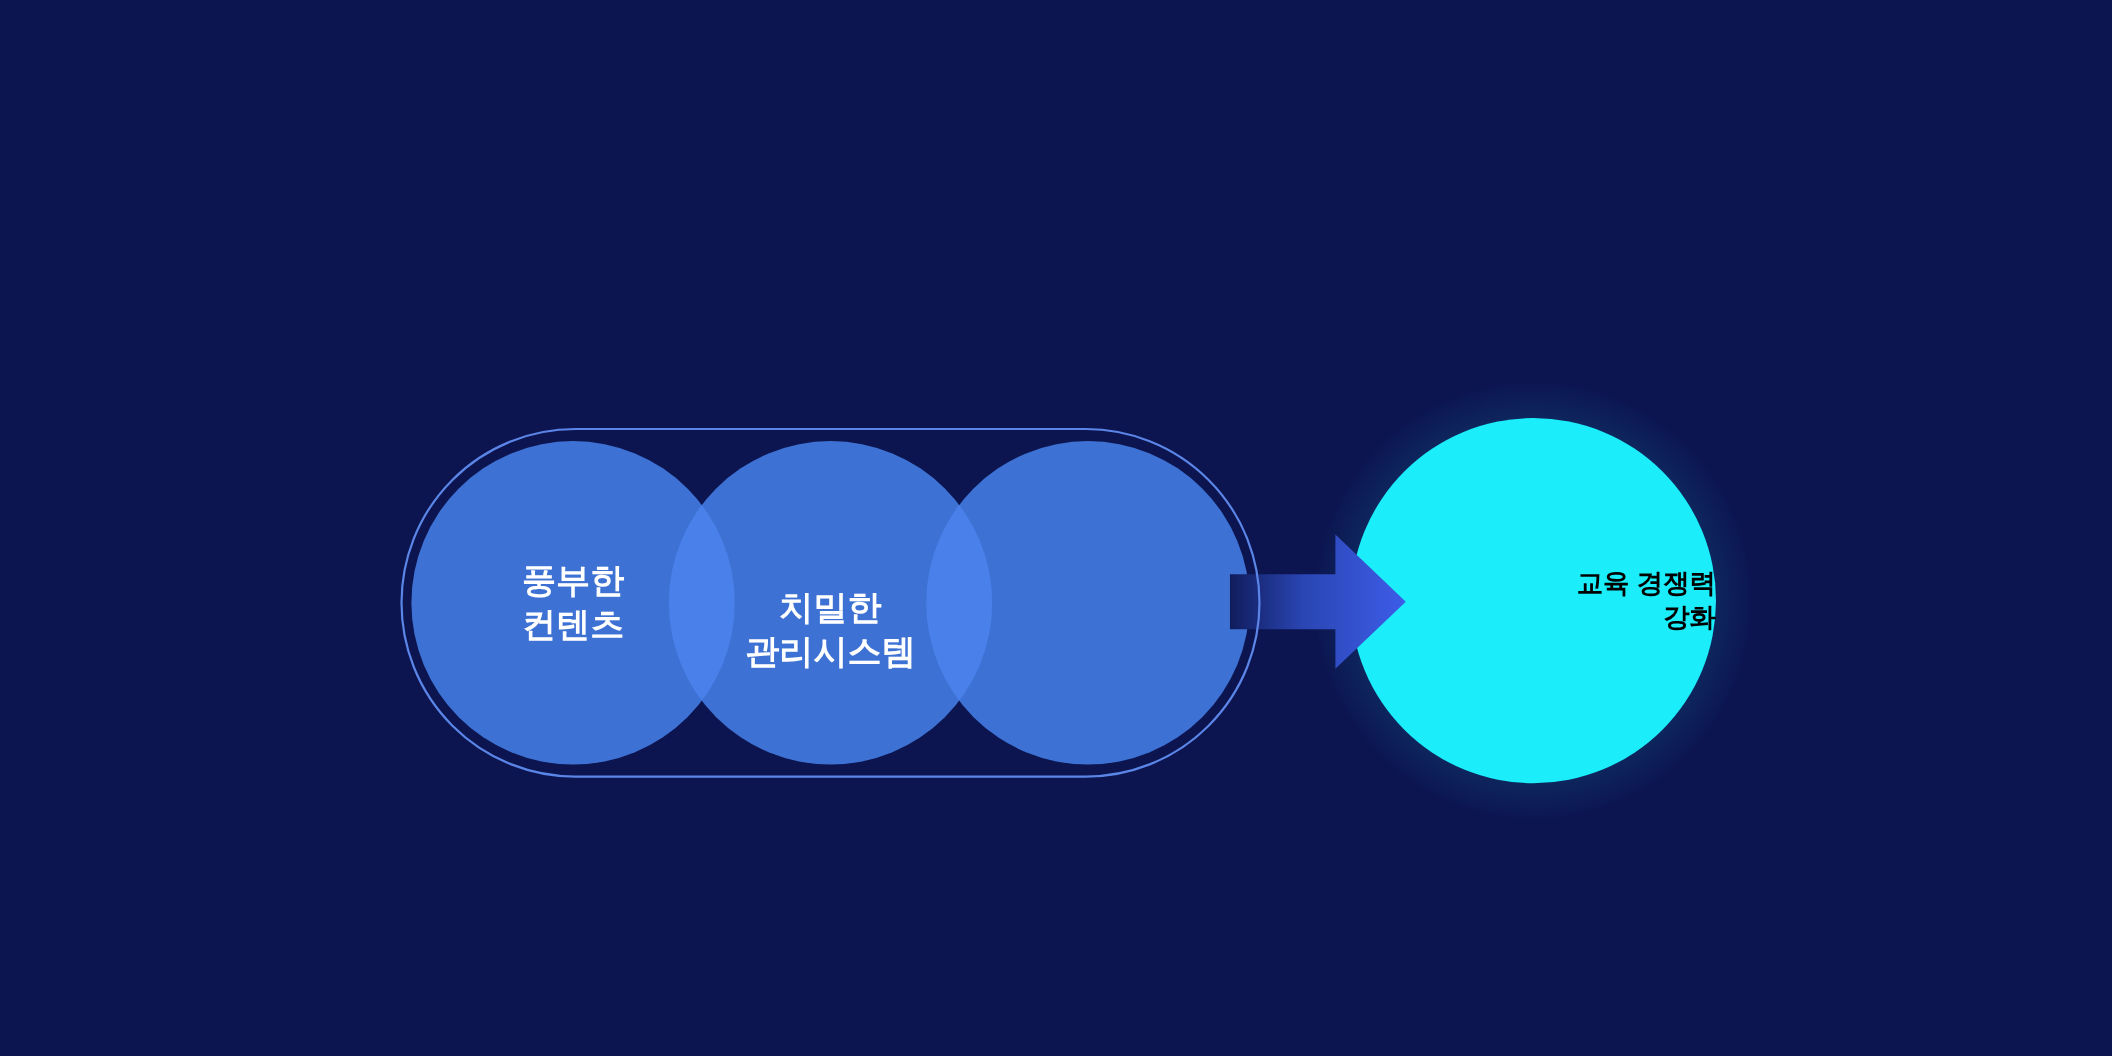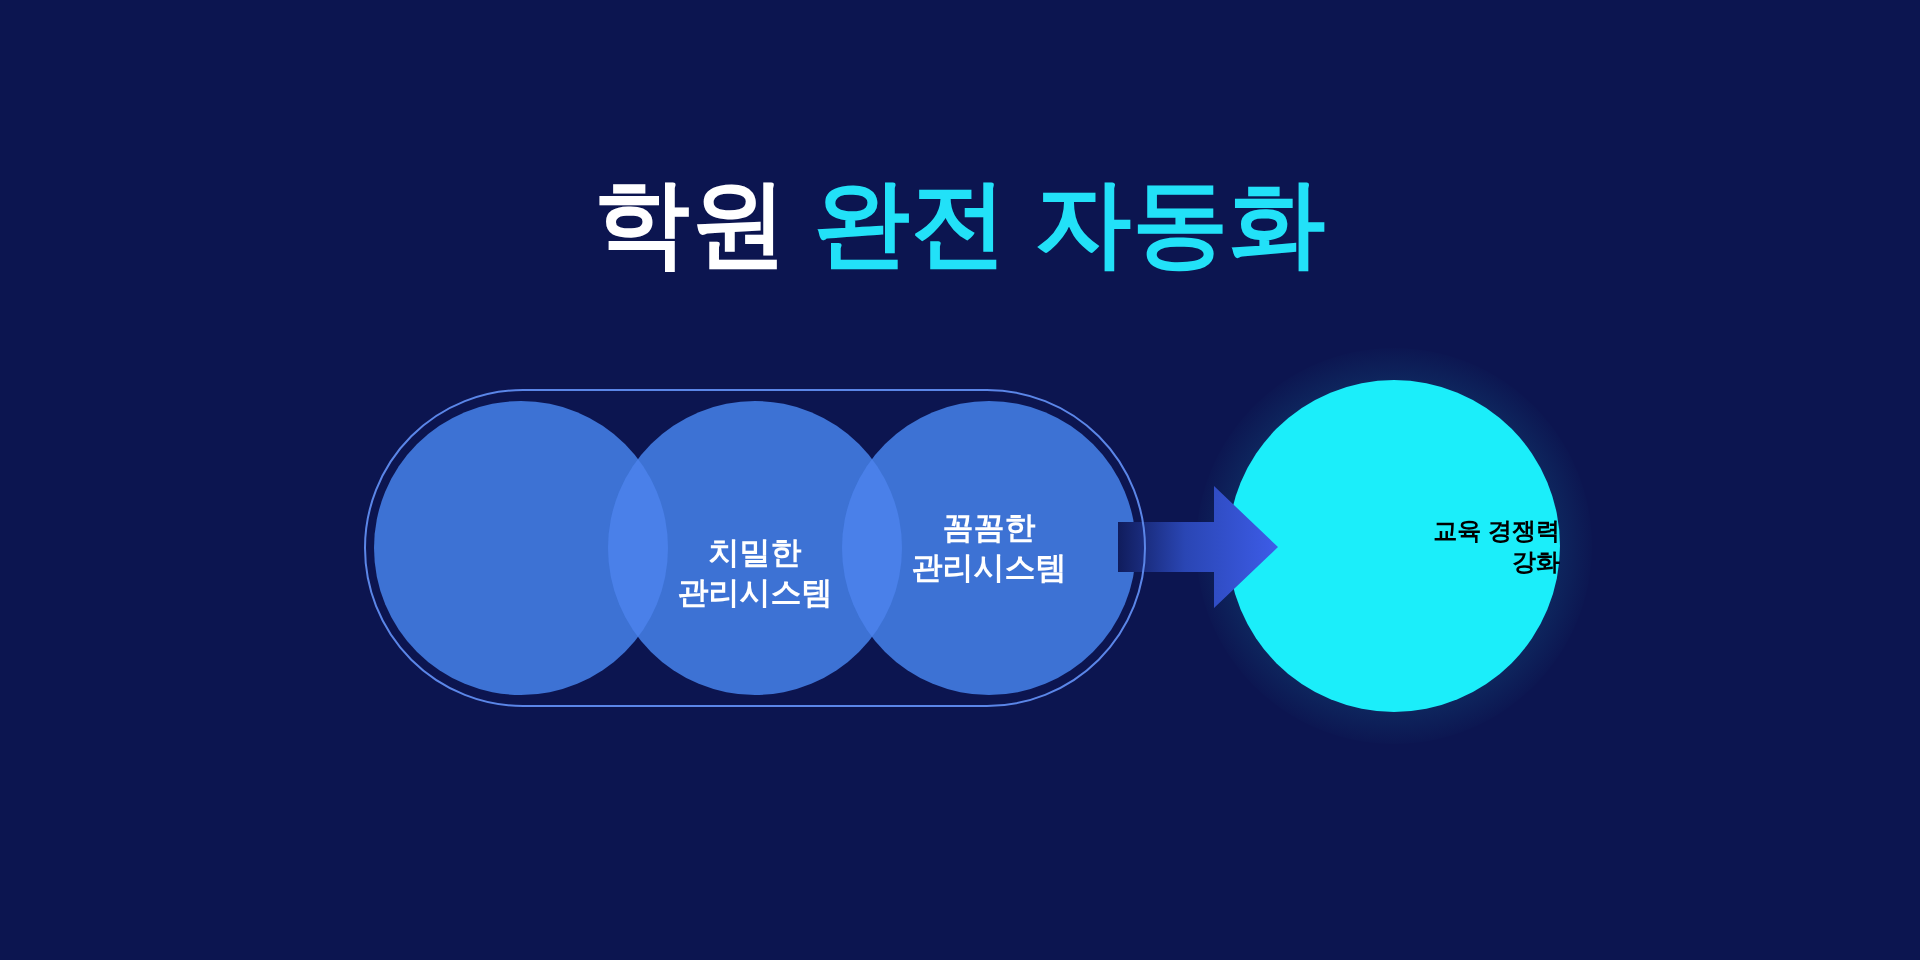--- a/index.html
+++ b/index.html
@@ -112,23 +112,20 @@
     text-align: center;
     z-index: 3;
     white-space: nowrap;
   }
 </style>
 </head>
 <body>
 
 <div id="stage">
 
-  <div id="title">
-    <span class="seg-white">학원</span><span class="sp"></span><span class="seg-accent">완전 자동화</span>
-  </div>
 
   <div id="venn-wrap">
 
     <svg width="782" height="318" viewBox="0 0 782 318" style="position:absolute;left:0;top:0;">
       <defs>
         <clipPath id="clipA">
             <circle cx="157" cy="159" r="147"></circle>
           </clipPath>
         <clipPath id="clipB">
             <circle cx="391" cy="159" r="147"></circle>
@@ -143,26 +140,26 @@
       <g clip-path="url(#clipA)">
         <circle cx="391" cy="159" r="147" fill="#4a80e9"></circle>
       </g>
       <g clip-path="url(#clipB)">
         <circle cx="625" cy="159" r="147" fill="#4a80e9"></circle>
       </g>
     </svg>
 
     <div id="venn-outline"></div>
 
+    <div class="venn-label l1">
+      <span>풍부한</span>
+      <span>컨텐츠</span>
+    </div>
     <div class="venn-label l2">
       <span>치밀한</span>
-      <span>관리시스템</span>
-    </div>
-    <div class="venn-label l3">
-      <span>꼼꼼한</span>
       <span>관리시스템</span>
     </div>
   </div>
 
   <div id="arrow">
     <svg width="160" height="138" viewBox="0 0 160 138">
       <defs>
         <linearGradient id="arrowGrad" x1="0" y1="0" x2="1" y2="0">
           <stop offset="0%" stop-color="#101c5c"></stop>
           <stop offset="42%" stop-color="#2a46b4"></stop>

